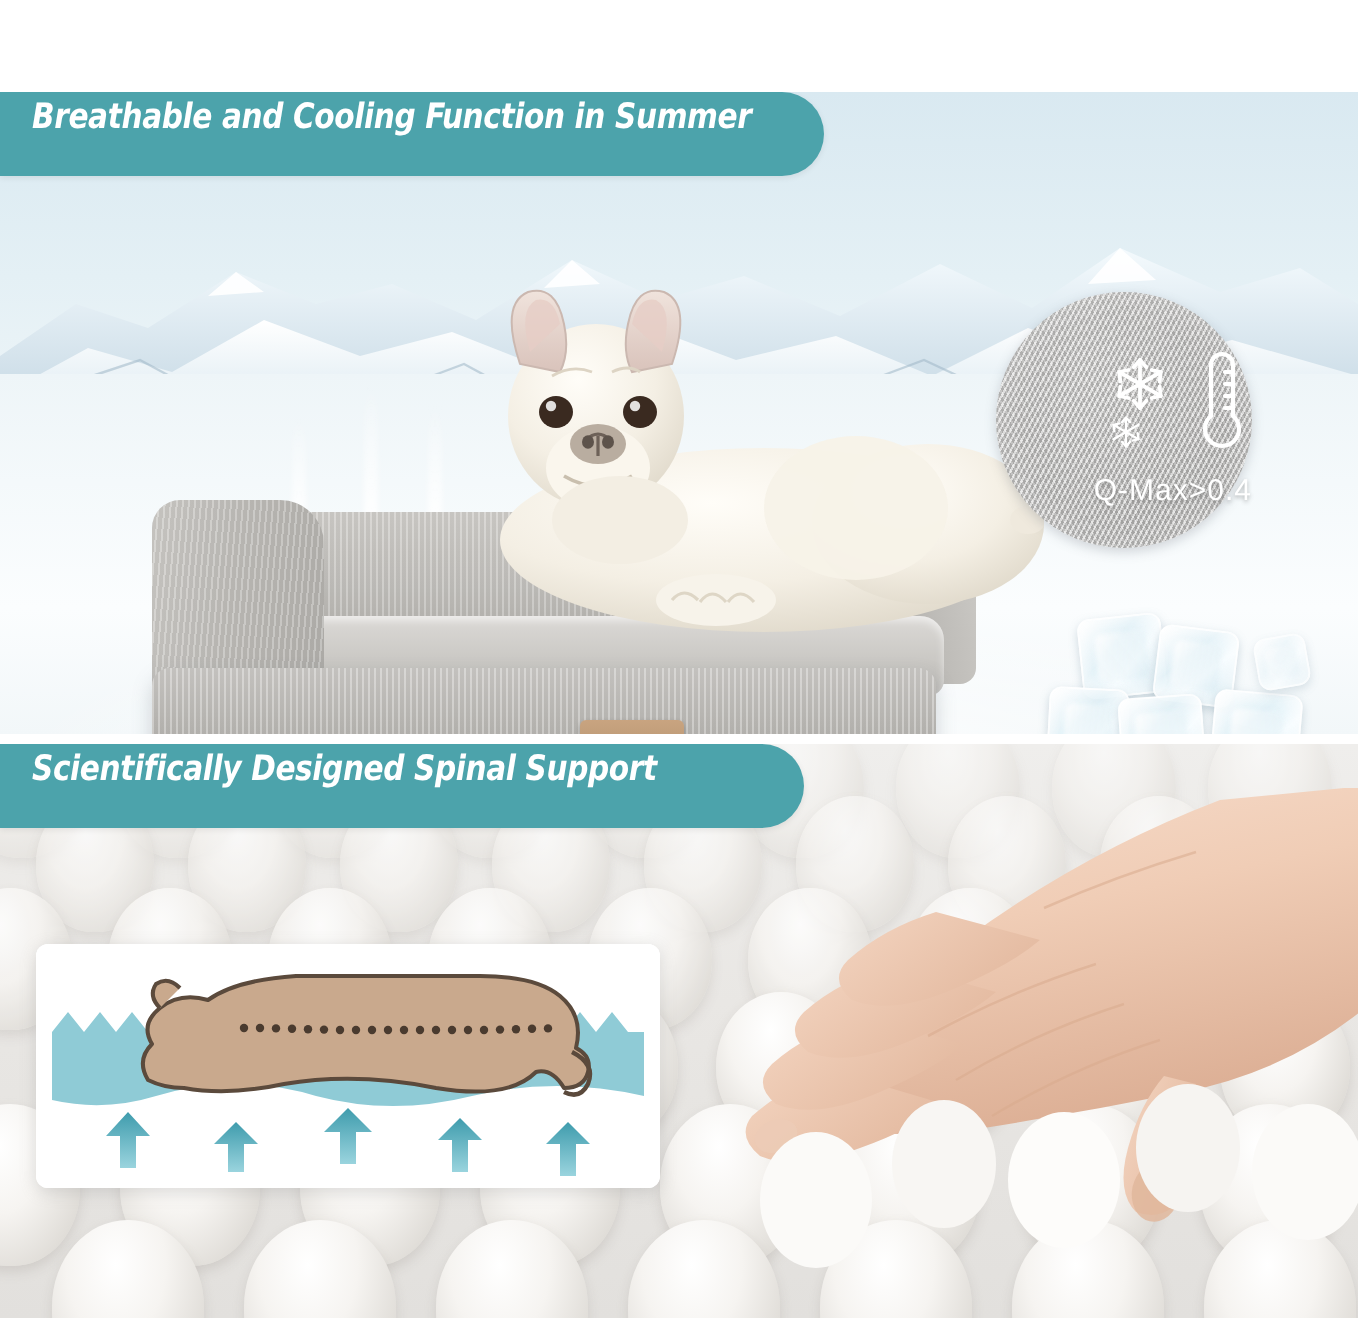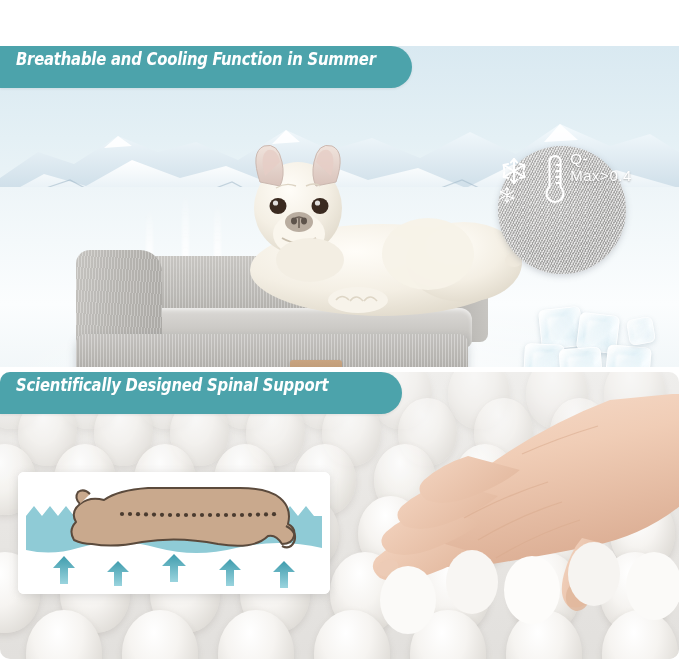--- a/index.html
+++ b/index.html
@@ -137,21 +137,21 @@
 
   
   #qmax-badge{
     position:absolute; left:498px; top:100px; width:128px; height:128px; z-index:8;
     border-radius:50%;
     background:
       repeating-linear-gradient(118deg,rgba(255,255,255,.55) 0 1px,rgba(150,150,150,.30) 1px 2.4px),
       repeating-linear-gradient(62deg,rgba(255,255,255,.35) 0 1px,rgba(130,130,130,.22) 1px 2.4px),
       radial-gradient(circle at 38% 32%,#c6c5c3 0%,#b2b1af 58%,#9e9d9b 100%);
     box-shadow:0 2px 6px rgba(90,100,110,.25), inset 0 0 18px rgba(255,255,255,.25);
-    display:flex; flex-direction:row; align-items:flex-start; justify-content:center;
+    display:flex; flex-direction:column; align-items:flex-end; justify-content:center;
   }
   .qmax-icons{ display:flex; align-items:center; gap:4px; margin-top:4px; }
   .qmax-label{
     margin-top:4px; color:#ffffff; font-size:15px; letter-spacing:.5px;
     font-family:"Liberation Sans",sans-serif; font-weight:400;
     text-shadow:0 1px 2px rgba(90,90,90,.45);
   }
 
   
   #ice-cubes{ position:absolute; left:524px; top:252px; width:152px; height:110px; z-index:6; }
@@ -166,21 +166,20 @@
     content:""; position:absolute; inset:18%;
     background:linear-gradient(115deg,rgba(255,255,255,.85),rgba(190,220,232,.25));
     border-radius:4px; filter:blur(1px);
   }
 
   
   .panel2{
     position:absolute; left:0; top:372px; width:679px; height:287px;
     overflow:hidden;
     background:linear-gradient(180deg,#efeeec 0%,#e9e7e4 45%,#e2e0dd 100%);
-    border-radius:10px;
   }
   .foam-bg{ position:absolute; inset:0; }
   .foam-bg .bump{
     position:absolute; border-radius:50% 50% 48% 48%;
     background:radial-gradient(ellipse at 42% 26%,#ffffff 0%,#f6f4f1 40%,#e0ddd8 78%,#d2cfc9 100%);
     box-shadow:0 3px 6px rgba(170,166,160,.32);
   }
 
   
   #hand{ position:absolute; left:372px; top:14px; width:308px; height:250px; z-index:7; }

